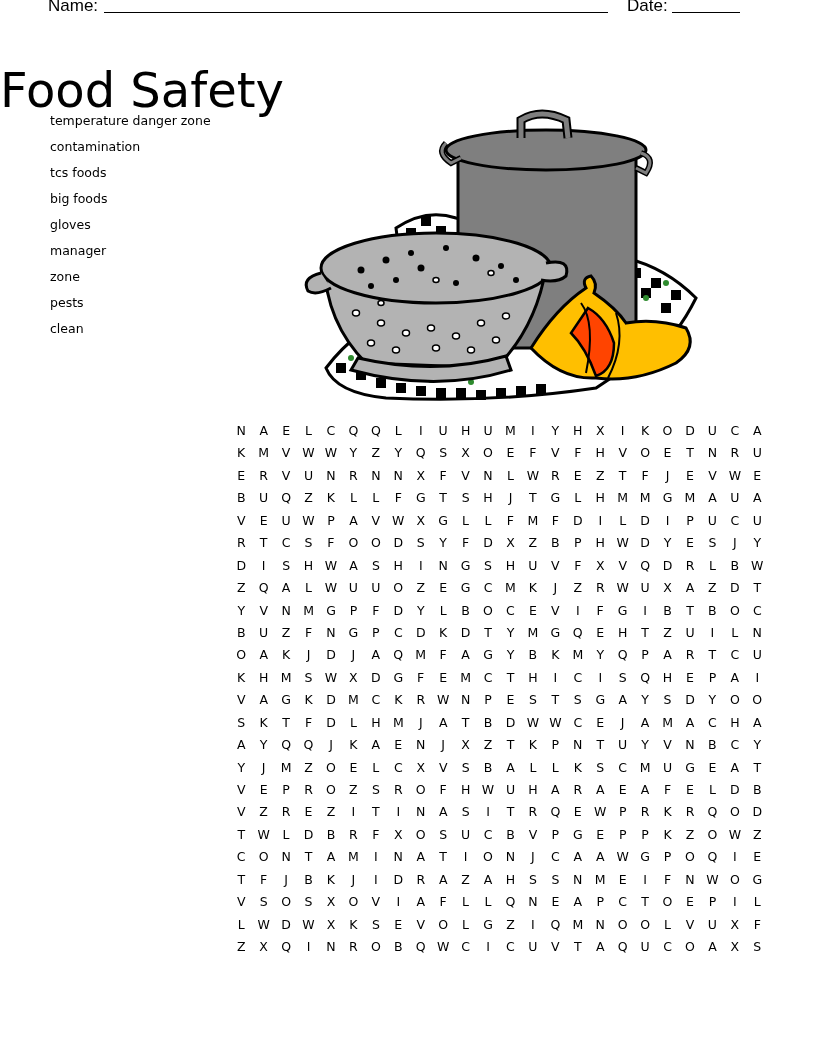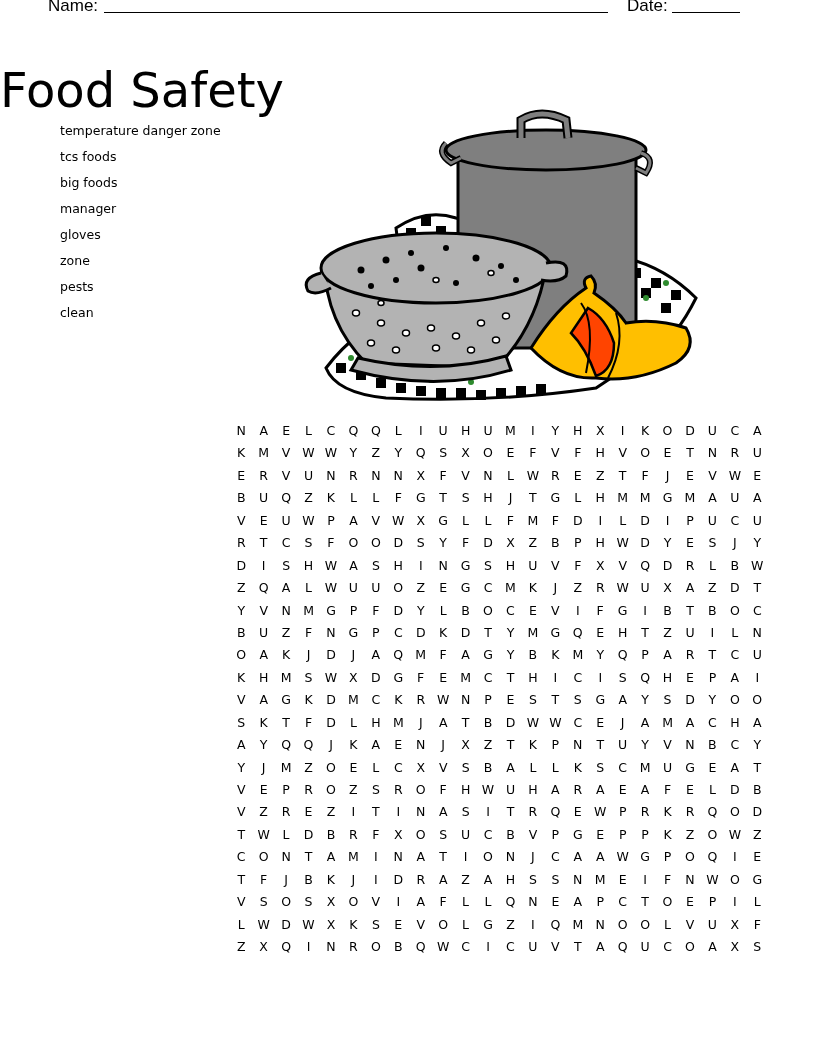--- a/index.html
+++ b/index.html
@@ -3,45 +3,46 @@
 <meta charset="utf-8">
 <style>
   html, body { margin:0; padding:0; background:#fff; }
   body { width:816px; height:1056px; position:relative; overflow:hidden; font-family:"DejaVu Sans", sans-serif; color:#000; }
   .header { position:absolute; top:-4px; left:48px; font-family:"Liberation Sans", sans-serif; font-size:17px; white-space:nowrap; }
   .header .name-label { position:absolute; left:0; }
   .header .name-line { position:absolute; left:56px; top:16px; width:504px; border-bottom:1px solid #000; }
   .header .date-label { position:absolute; left:579px; }
   .header .date-line { position:absolute; left:624px; top:16px; width:68px; border-bottom:1px solid #000; }
   .title { position:absolute; top:30px; left:0; width:816px; text-align:left; font-family:"DejaVu Sans", sans-serif; font-size:48px; font-weight:normal; letter-spacing:0px; }
-  .wordlist { position:absolute; left:48px; top:110px; list-style:none; margin:12px; padding:0; font-size:12.5px; }
+  .wordlist { position:absolute; left:48px; top:110px; list-style:none; margin:2px; padding:0; font-size:12.5px; }
   .wordlist li { height:26px; line-height:18px; }
   .illustration { position:absolute; left:296px; top:108px; width:410px; height:300px; }
   .grid { position:absolute; left:230px; top:421px; }
   .grid-row { display:flex; height:22.45px; }
   .cell { width:22.45px; text-align:center; font-size:12.5px; line-height:20px; }
 </style>
 </head>
 <body>
 
 <div class="header">
   <span class="name-label">Name:</span>
   <span class="name-line"></span>
   <span class="date-label">Date:</span>
   <span class="date-line"></span>
 </div>
 
 <h1 class="title">Food Safety</h1>
 
 <ul class="wordlist">
   <li>temperature danger zone</li>
+  <li>contamination</li>
   <li>tcs foods</li>
   <li>big foods</li>
+  <li>gloves</li>
   <li>manager</li>
-  <li>gloves</li>
   <li>zone</li>
   <li>pests</li>
   <li>clean</li>
 </ul>
 
 <div class="illustration">
   <svg width="410" height="300" viewBox="0 0 410 300" xmlns="http://www.w3.org/2000/svg">
 
     <g>
       <path d="M30 260 Q60 220 110 200 L100 120 Q130 100 160 110 L330 150 Q370 160 400 190 Q380 230 360 240 L300 280 Q200 295 90 290 Q40 285 30 260 Z" fill="#fff" stroke="#000" stroke-width="3"></path>

